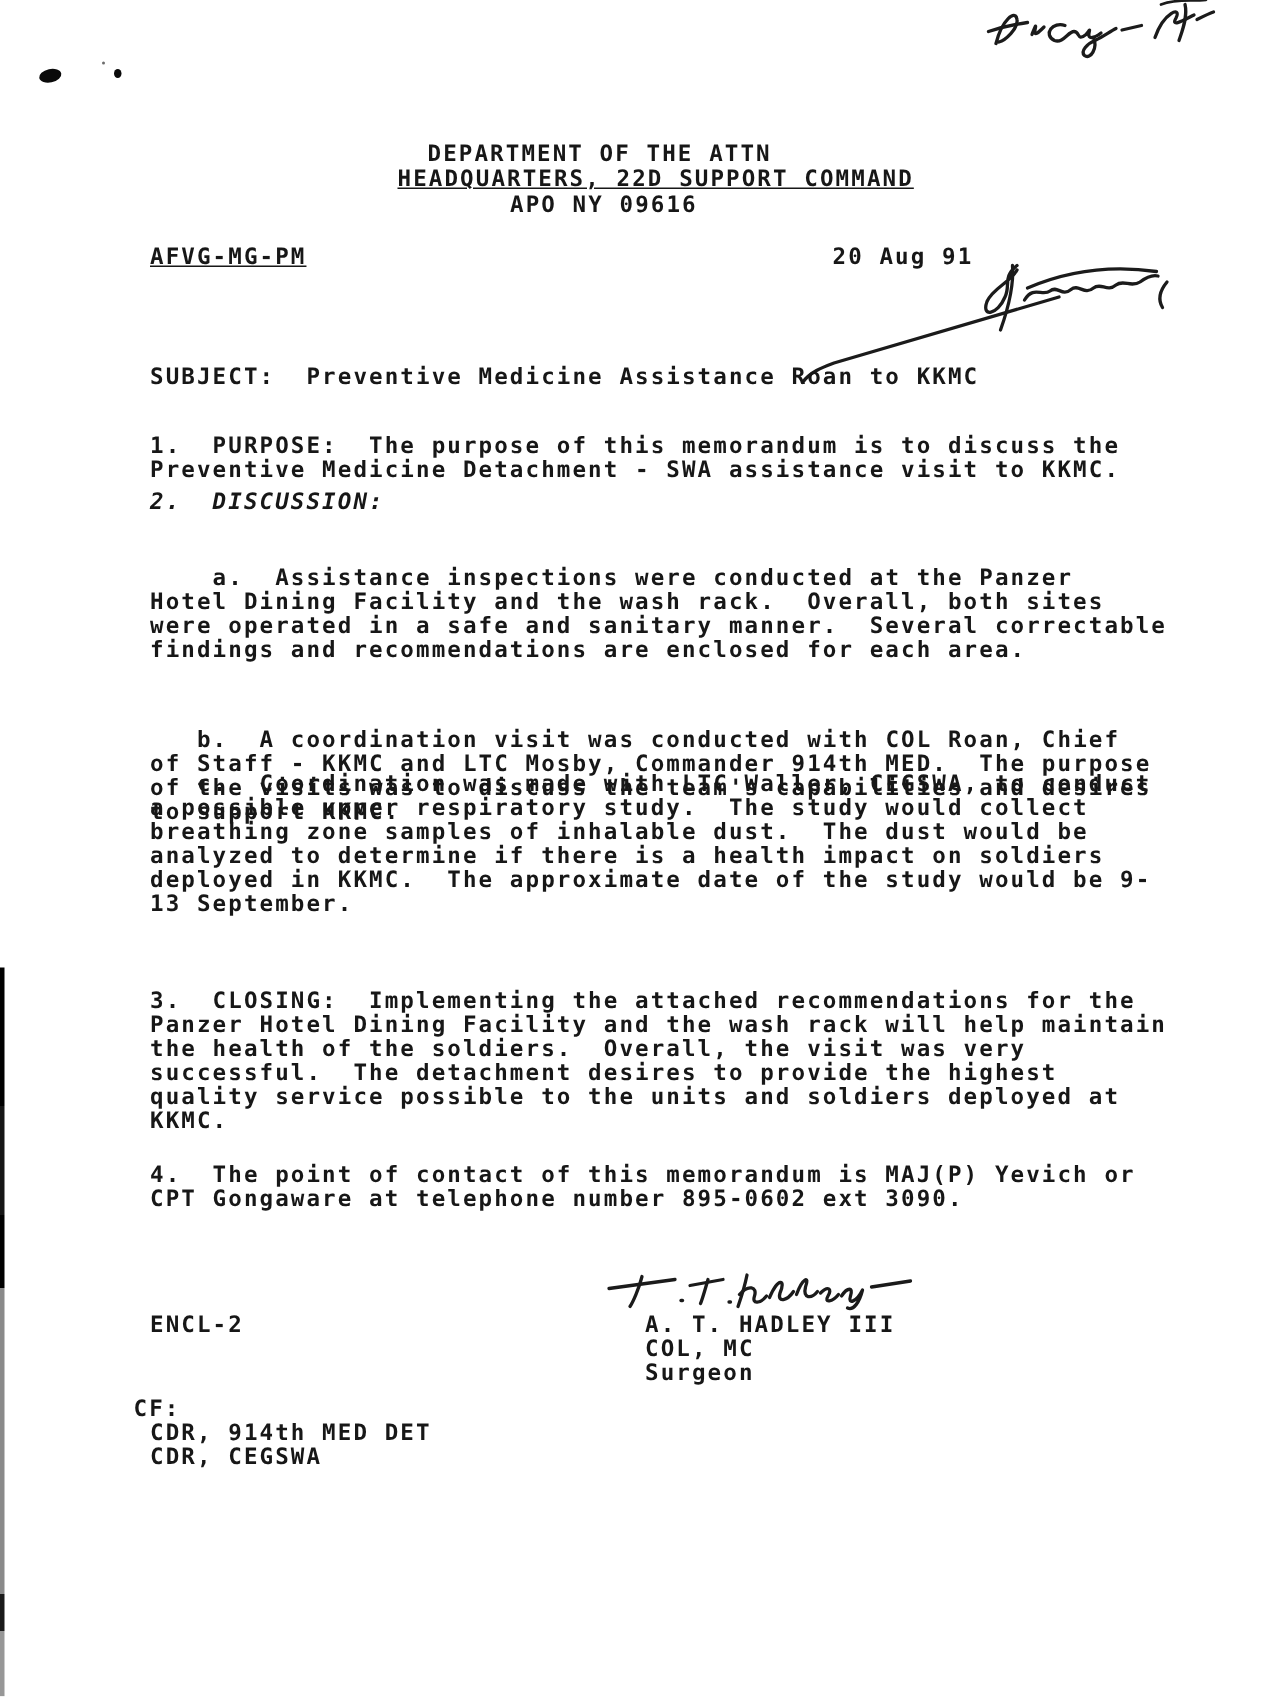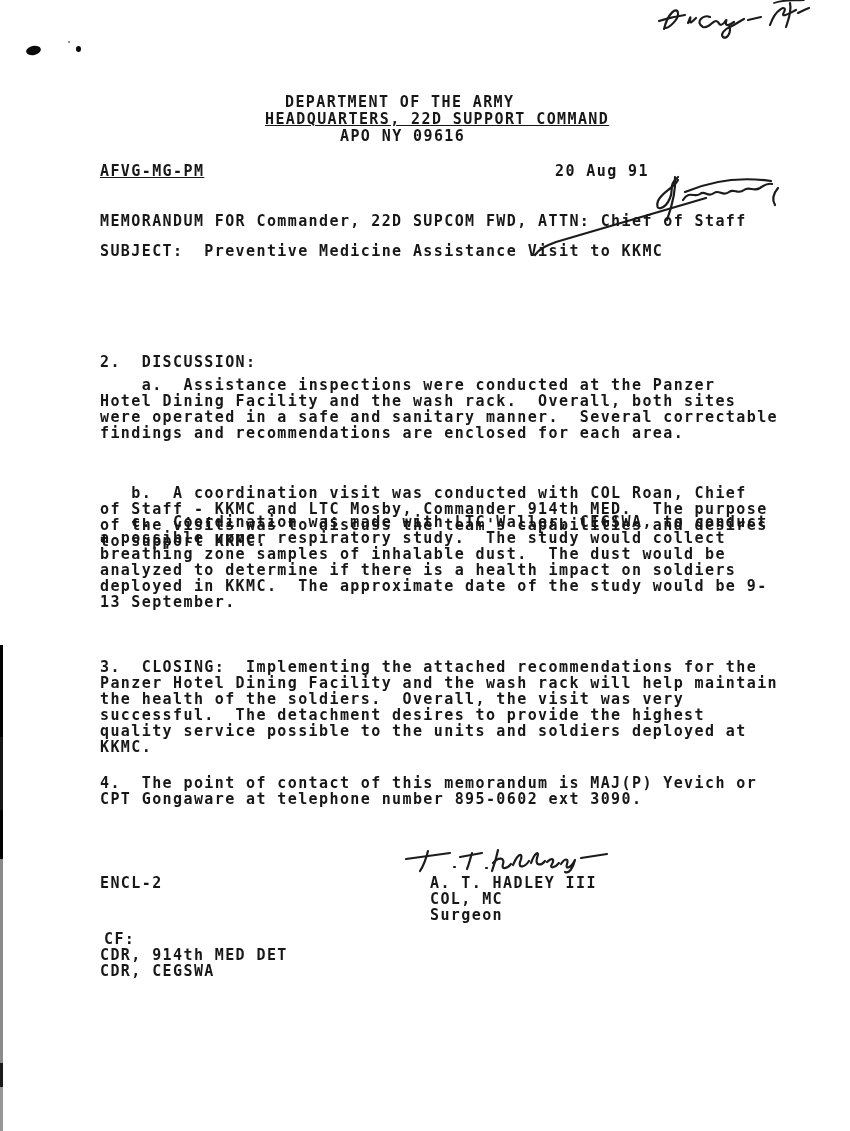--- a/index.html
+++ b/index.html
@@ -47,40 +47,41 @@
     <path class="ink" d="M60,23 C62,18 63,15 62,20 C61,25 65,21 68,18"></path>
     <path class="ink" d="M82,17 C74,14 67,23 75,27 C81,29 84,21 88,21 C92,21 90,28 96,23 C98,21 99,18 98,22 C97,27 102,25 106,22"></path>
     <path class="ink" d="M101,25 C104,32 99,40 95,37 C92,34 97,29 102,27 C108,24 112,21 116,19"></path>
     <path class="ink" d="M120,20 L133,17"></path>
     <path class="ink" d="M142,25 C148,8 160,4 156,12 C152,19 162,13 168,10"></path>
     <path class="ink" d="M162,3 C164,11 160,21 158,27"></path>
     <path class="ink" d="M170,13 C174,11 178,9 181,8"></path>
     <path class="ink-thin" d="M146,3 C156,-1 166,1 176,0"></path>
   </svg>
 
-  <div class="t hdr" style="left:285px;top:94px;">DEPARTMENT OF THE ARMY</div>
+  <div class="t hdr" style="left:285px;top:94px;">DEPARTMENT OF THE ATTN</div>
   <div class="t hdr" style="left:265px;top:111px;text-decoration:underline;">HEADQUARTERS, 22D SUPPORT COMMAND</div>
   <div class="t hdr" style="left:340px;top:128px;text-align:right;">APO NY 09616</div>
 
   <div class="t" style="left:100px;top:163px;text-decoration:underline;">AFVG-MG-PM</div>
   <div class="t" style="left:555px;top:163px;">20 Aug 91</div>
 
   <svg class="svgabs" style="left:528px;top:168px;" width="268" height="92" aria-label="illegible handwritten initials with strike-through line over 'Chief of Staff'">
     <path class="ink" d="M150,9 C140,17 146,22 142,30 C137,42 126,44 130,33 C134,24 146,20 150,12"></path>
     <path class="ink" d="M147,9 C148,22 144,38 139,52"></path>
     <path class="ink" d="M157,24 C185,12 215,9 243,13"></path>
     <path class="ink" d="M155,32 C161,22 167,30 172,26 C177,22 180,30 186,25 C191,21 195,29 201,24 C206,20 210,27 216,22 C221,18 226,24 232,20 C236,17 240,15 244,16"></path>
     <path class="ink" d="M250,20 C245,26 244,32 247,37"></path>
     <path class="ink" d="M7,87 C12,80 20,77 28,74 L178,30"></path>
   </svg>
 
-  <div class="t" style="left:100px;top:213px;">MEMORANDUM FOR Commander, 22D SUPCOM FWD, ATTN: Chief of Staff</div>
-  <div class="t" style="left:100px;top:243px;">SUBJECT:  Preventive Medicine Assistance Visit to KKMC</div>
+  <div class="t" style="left:100px;top:243px;">SUBJECT:  Preventive Medicine Assistance Roan to KKMC</div>
 
-  <div class="t" style="left:100px;top:354px;width:710px;">2.  DISCUSSION:</div>
+  <div class="t" style="left:100px;top:289px;width:710px;">1.  PURPOSE:  The purpose of this memorandum is to discuss the
+Preventive Medicine Detachment - SWA assistance visit to KKMC.</div>
+  <div class="t" style="left:100px;top:326px;width:710px;font-style:italic;">2.  DISCUSSION:</div>
   <div class="t" style="left:100px;top:377px;width:710px;">    a.  Assistance inspections were conducted at the Panzer
 Hotel Dining Facility and the wash rack.  Overall, both sites
 were operated in a safe and sanitary manner.  Several correctable
 findings and recommendations are enclosed for each area.</div>
   <div class="t" style="left:100px;top:485px;width:710px;">   b.  A coordination visit was conducted with COL Roan, Chief
 of Staff - KKMC and LTC Mosby, Commander 914th MED.  The purpose
 of the visits was to discuss the team's capabilities and desires
 to support KKMC.</div>
   <div class="t" style="left:100px;top:514px;width:710px;">   c.  Coordination was made with LTC Waller, CEGSWA, to conduct
 a possible upper respiratory study.  The study would collect
@@ -111,19 +112,19 @@
     <path class="ink" d="M149,20 C154,15 157,17 154,22 C151,27 157,26 161,21"></path>
     <path class="ink" d="M163,22 C167,16 171,16 169,22 C167,28 173,26 177,18 C175,26 171,32 167,30"></path>
     <path class="ink" d="M183,16 L209,12"></path>
   </svg>
 
   <div class="t" style="left:100px;top:875px;">ENCL-2</div>
   <div class="t" style="left:430px;top:875px;">A. T. HADLEY III</div>
   <div class="t" style="left:430px;top:891px;">COL, MC</div>
   <div class="t" style="left:430px;top:907px;">Surgeon</div>
 
-  <div class="t" style="left:104px;top:931px;">CF:</div>
+  <div class="t" style="left:89px;top:931px;">CF:</div>
   <div class="t" style="left:100px;top:947px;">CDR, 914th MED DET</div>
   <div class="t" style="left:100px;top:963px;">CDR, CEGSWA</div>
 
   <div class="edge-bar"></div>
 
 </div>
 
 </body></html>

